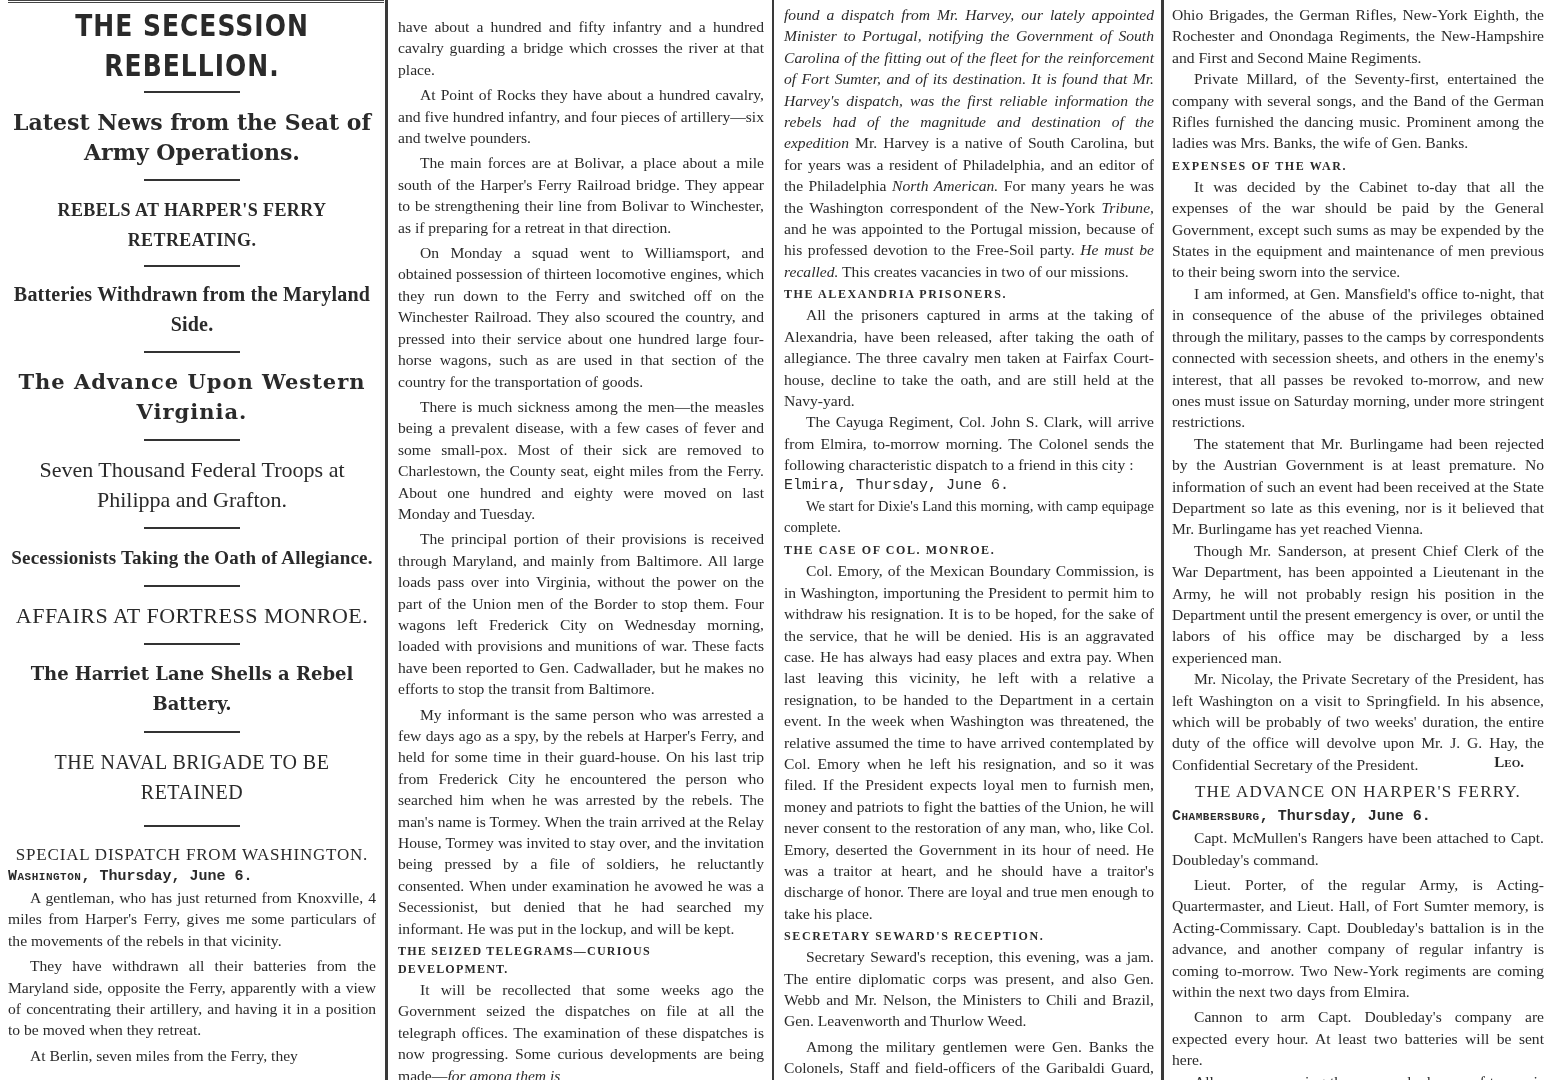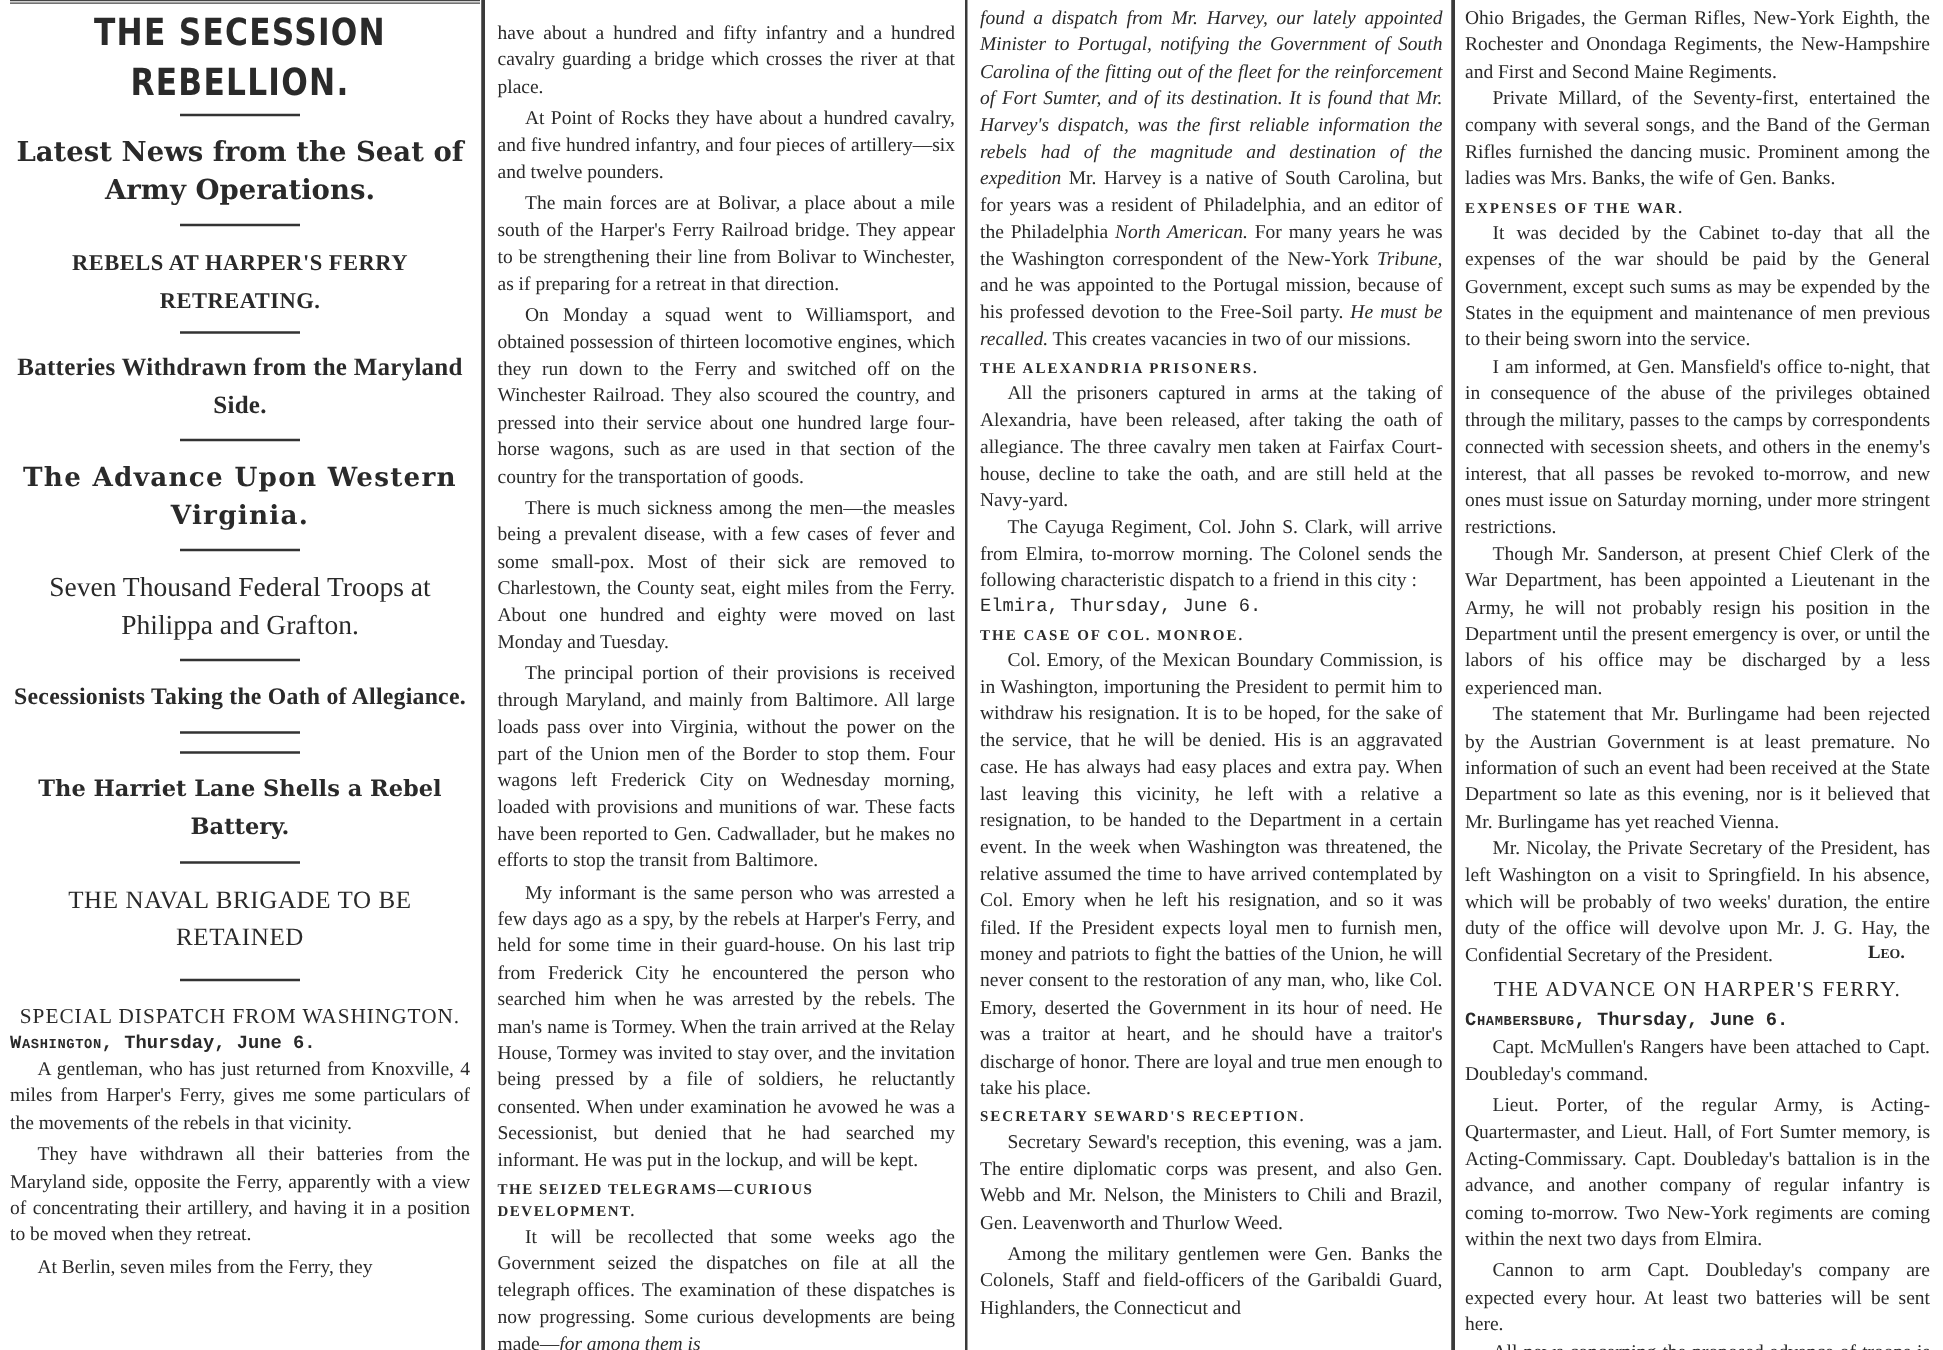--- a/index.html
+++ b/index.html
@@ -59,20 +59,21 @@
     <div class="deck condcaps">REBELS AT HARPER'S FERRY RETREATING.</div>
     <div class="dash short"></div>
     <div class="deck cond">Batteries Withdrawn from the Maryland Side.</div>
     <div class="dash"></div>
     <div class="deck slab" style="font-size:21px;letter-spacing:1px">The Advance Upon Western Virginia.</div>
     <div class="dash"></div>
     <div class="deck roman">Seven Thousand Federal Troops at Philippa and Grafton.</div>
     <div class="dash"></div>
     <div class="deck cond" style="font-size:19px">Secessionists Taking the Oath of Allegiance.</div>
     <div class="dash"></div>
+    <div class="deck bigcaps">AFFAIRS AT FORTRESS MONROE.</div>
     <div class="dash"></div>
     <div class="deck slab" style="font-size:18px">The Harriet Lane Shells a Rebel Battery.</div>
     <div class="dash"></div>
     <div class="deck bigcaps" style="font-size:20px">THE NAVAL BRIGADE TO BE RETAINED</div>
     <div class="dash" style="margin-top:18px"></div>
     <div class="subhead">SPECIAL DISPATCH FROM WASHINGTON.</div>
     <div class="dateline"><span class="sc">Washington</span><span>, Thursday, June 6.</span></div>
     <p class="body">A gentleman, who has just returned from Knoxville, 4 miles from Harper's Ferry, gives me some particulars of the movements of the rebels in that vicinity.</p>
     <div class="gap"></div>
     <p class="body">They have withdrawn all their batteries from the Maryland side, opposite the Ferry, apparently with a view of concentrating their artillery, and having it in a position to be moved when they retreat.</p>
@@ -98,38 +99,39 @@
     <p class="body"><span>It will be recollected that some weeks ago the Government seized the dispatches on file at all the telegraph offices. The examination of these dispatches is now progressing. Some curious developments are being made—</span><span class="italic">for among them is</span></p>
   </div>
 
   <div class="col c3">
     <p class="body cont" style="margin-top:4px"><span class="italic">found a dispatch from Mr. Harvey, our lately appointed Minister to Portugal, notifying the Government of South Carolina of the fitting out of the fleet for the reinforcement of Fort Sumter, and of its destination. It is found that Mr. Harvey's dispatch, was the first reliable information the rebels had of the magnitude and destination of the expedition</span><span> Mr. Harvey is a native of South Carolina, but for years was a resident of Philadelphia, and an editor of the Philadelphia </span><span class="italic">North American.</span><span> For many years he was the Washington correspondent of the New-York </span><span class="italic">Tribune,</span><span> and he was appointed to the Portugal mission, because of his professed devotion to the Free-Soil party. </span><span class="italic">He must be recalled.</span><span> This creates vacancies in two of our missions.</span></p>
 
     <div class="sechead">THE ALEXANDRIA PRISONERS.</div>
     <p class="body">All the prisoners captured in arms at the taking of Alexandria, have been released, after taking the oath of allegiance. The three cavalry men taken at Fairfax Court-house, decline to take the oath, and are still held at the Navy-yard.</p>
     <p class="body">The Cayuga Regiment, Col. John S. Clark, will arrive from Elmira, to-morrow morning. The Colonel sends the following characteristic dispatch to a friend in this city :</p>
     <div class="dateline" style="font-weight:normal">Elmira, Thursday, June 6.</div>
+    <p class="body" style="font-size:14.5px">We start for Dixie's Land this morning, with camp equipage complete.</p>
 
     <div class="sechead">THE CASE OF COL. MONROE.</div>
     <p class="body">Col. Emory, of the Mexican Boundary Commission, is in Washington, importuning the President to permit him to withdraw his resignation. It is to be hoped, for the sake of the service, that he will be denied. His is an aggravated case. He has always had easy places and extra pay. When last leaving this vicinity, he left with a relative a resignation, to be handed to the Department in a certain event. In the week when Washington was threatened, the relative assumed the time to have arrived contemplated by Col. Emory when he left his resignation, and so it was filed. If the President expects loyal men to furnish men, money and patriots to fight the batties of the Union, he will never consent to the restoration of any man, who, like Col. Emory, deserted the Government in its hour of need. He was a traitor at heart, and he should have a traitor's discharge of honor. There are loyal and true men enough to take his place.</p>
 
     <div class="sechead">SECRETARY SEWARD'S RECEPTION.</div>
     <p class="body">Secretary Seward's reception, this evening, was a jam. The entire diplomatic corps was present, and also Gen. Webb and Mr. Nelson, the Ministers to Chili and Brazil, Gen. Leavenworth and Thurlow Weed.</p>
     <div class="gap"></div>
     <p class="body">Among the military gentlemen were Gen. Banks the Colonels, Staff and field-officers of the Garibaldi Guard, Highlanders, the Connecticut and</p>
   </div>
 
   <div class="col c4">
     <p class="body cont" style="margin-top:4px">Ohio Brigades, the German Rifles, New-York Eighth, the Rochester and Onondaga Regiments, the New-Hampshire and First and Second Maine Regiments.</p>
     <p class="body">Private Millard, of the Seventy-first, entertained the company with several songs, and the Band of the German Rifles furnished the dancing music. Prominent among the ladies was Mrs. Banks, the wife of Gen. Banks.</p>
     <div class="sechead">EXPENSES OF THE WAR.</div>
     <p class="body">It was decided by the Cabinet to-day that all the expenses of the war should be paid by the General Government, except such sums as may be expended by the States in the equipment and maintenance of men previous to their being sworn into the service.</p>
     <p class="body">I am informed, at Gen. Mansfield's office to-night, that in consequence of the abuse of the privileges obtained through the military, passes to the camps by correspondents connected with secession sheets, and others in the enemy's interest, that all passes be revoked to-morrow, and new ones must issue on Saturday morning, under more stringent restrictions.</p>
+    <p class="body">The statement that Mr. Burlingame had been rejected by the Austrian Government is at least premature. No information of such an event had been received at the State Department so late as this evening, nor is it believed that Mr. Burlingame has yet reached Vienna.</p>
     <p class="body">Though Mr. Sanderson, at present Chief Clerk of the War Department, has been appointed a Lieutenant in the Army, he will not probably resign his position in the Department until the present emergency is over, or until the labors of his office may be discharged by a less experienced man.</p>
-    <p class="body">The statement that Mr. Burlingame had been rejected by the Austrian Government is at least premature. No information of such an event had been received at the State Department so late as this evening, nor is it believed that Mr. Burlingame has yet reached Vienna.</p>
     <p class="body">Mr. Nicolay, the Private Secretary of the President, has left Washington on a visit to Springfield. In his absence, which will be probably of two weeks' duration, the entire duty of the office will devolve upon Mr. J. G. Hay, the Confidential Secretary of the President.</p>
     <div class="signoff" style="margin-top:-21px;padding-right:20px">Leo.</div>
     <div class="bigsec">THE ADVANCE ON HARPER'S FERRY.</div>
     <div class="dateline"><span class="sc">Chambersburg</span><span>, Thursday, June 6.</span></div>
     <p class="body">Capt. McMullen's Rangers have been attached to Capt. Doubleday's command.</p>
     <div class="gap"></div>
     <p class="body">Lieut. Porter, of the regular Army, is Acting-Quartermaster, and Lieut. Hall, of Fort Sumter memory, is Acting-Commissary. Capt. Doubleday's battalion is in the advance, and another company of regular infantry is coming to-morrow. Two New-York regiments are coming within the next two days from Elmira.</p>
     <div class="gap"></div>
     <p class="body">Cannon to arm Capt. Doubleday's company are expected every hour. At least two batteries will be sent here.</p>
     <p class="body">All news concerning the proposed advance of troops is strictly prohibited by the commanding General.</p>

